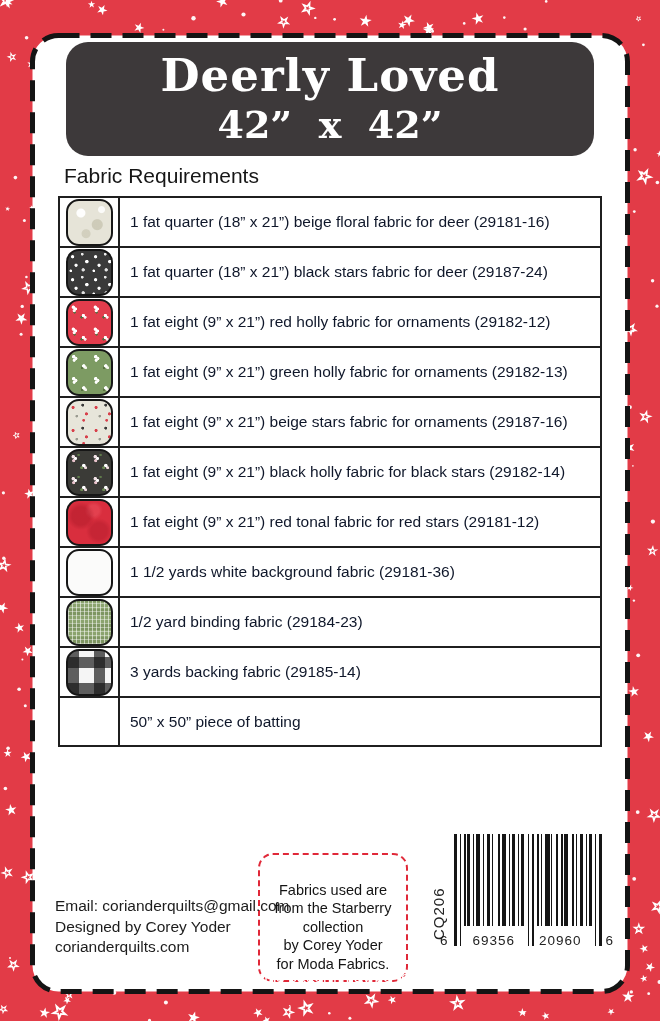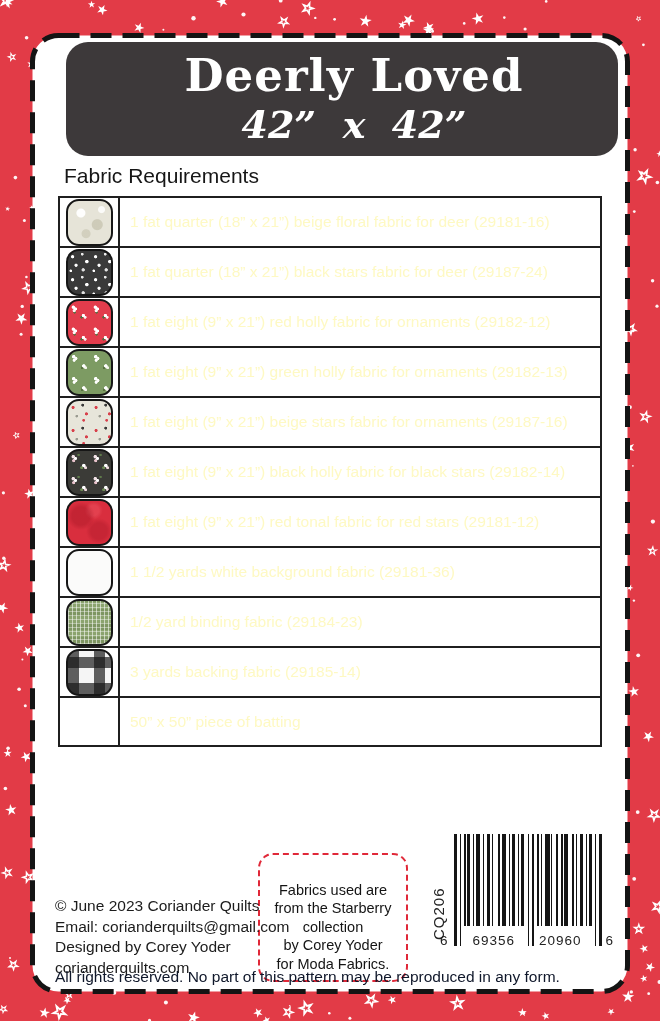--- a/index.html
+++ b/index.html
@@ -9,39 +9,39 @@
     font-family:"Liberation Sans",sans-serif;color:var(--text,#1b1b1b);
   }
   .bg-svg{position:absolute;left:0;top:0;z-index:0;}
   .content{position:absolute;inset:0;z-index:1;}
 
   
   .title-panel{
     position:absolute;left:66px;top:42px;width:528px;height:114px;
     background:var(--header_bg,#3d393a);border-radius:22px;
     display:flex;flex-direction:column;align-items:center;justify-content:center;
-    color:#fff;font-family:"DejaVu Serif",serif;font-weight:bold;text-align:center;padding-left:24px;
+    color:#fff;font-family:"DejaVu Serif",serif;font-weight:bold;text-align:center;
   }
   .title-line1{font-size:45px;line-height:52px;letter-spacing:1px;}
-  .title-line2{font-size:38px;line-height:46px;white-space:pre;font-style:italic;}
+  .title-line2{font-size:38px;line-height:46px;white-space:pre;}
 
   .section-heading{
     position:absolute;left:64px;top:163px;font-size:21px;line-height:26px;color:#161616;
   }
 
   
   .fabric-table{
     position:absolute;left:58px;top:196px;width:544px;
     border-collapse:collapse;table-layout:fixed;
   }
   .fabric-table td{border:2px solid #1f1f1f;padding:0;vertical-align:middle;}
   .fabric-table tr{height:50px;}
   .fabric-table tr:last-child{height:35px;border-radius:9px;}
   .swatch-cell{width:58px;text-align:center;}
-  .desc-cell{padding-left:10px !important;font-size:15.5px;color:#fef9c3;}
+  .desc-cell{padding-left:10px !important;font-size:15.5px;color:#0f172a;}
 
   .swatch{
     display:block;width:47px;height:47px;margin:0 auto;box-sizing:border-box;
     border:2.5px solid #161616;border-radius:13px;background:#fff;
   }
   .swatch[data-swatch="none"]{visibility:hidden;}
   .swatch[data-swatch="beige-floral"]{
     background-color:#e6e4d8;
     background-image:
       radial-gradient(circle at 30% 28%, rgba(255,255,255,.95) 0 4px, transparent 5px),
@@ -147,21 +147,21 @@
   .swatch[data-swatch="bw-plaid"]{
     background-color:#f5f5f5;
     background-image:
       repeating-linear-gradient(0deg, rgba(22,22,22,.68) 0 11px, transparent 11px 26px),
       repeating-linear-gradient(90deg, rgba(22,22,22,.68) 0 11px, transparent 11px 26px);
   }
 
   
   .level-note{position:absolute;left:61px;top:836px;font-size:16.5px;font-weight:bold;color:#141414;}
   .info-block{position:absolute;left:55px;top:896px;font-size:15.5px;line-height:20.5px;color:#1c1c1c;}
-  .rights-note{position:absolute;left:55px;top:968px;font-size:15.5px;color:#0f172a;}
+  .rights-note{position:absolute;left:55px;top:968px;font-size:15.5px;color:#ffffff;}
   .collection-box{
     position:absolute;left:258px;top:853px;width:150px;box-sizing:border-box;
     border:2.5px dashed var(--note_border_red,#e02838);border-radius:15px;
     padding:7px 3px;text-align:center;font-size:14.5px;line-height:18.5px;
     white-space:pre-line;color:#141414;background:#fff;
   }
   .barcode{position:absolute;left:432px;top:834px;width:176px;height:130px;}
   .barcode-label{
     position:absolute;left:-2px;top:2px;height:104px;display:flex;align-items:center;
     writing-mode:vertical-rl;transform:rotate(180deg);
@@ -390,21 +390,20 @@
 
     <div class="collection-box">
       <span>Fabrics used are
 from the Starberry
 collection
 by Corey Yoder
 for Moda Fabrics.</span>
     </div>
 
     <div class="info-block">
-      <div>© June 2023 Coriander Quilts</div>
       <div>Email: corianderquilts@gmail.com</div>
       <div>Designed by Corey Yoder</div>
       <div>corianderquilts.com</div>
     </div>
 
     <div class="rights-note">All rights reserved.  No part of this pattern may be reproduced in any form.</div>
 
     <div class="barcode">
       <div class="barcode-label">CQ206</div>
       <div class="bars" id="bars">

